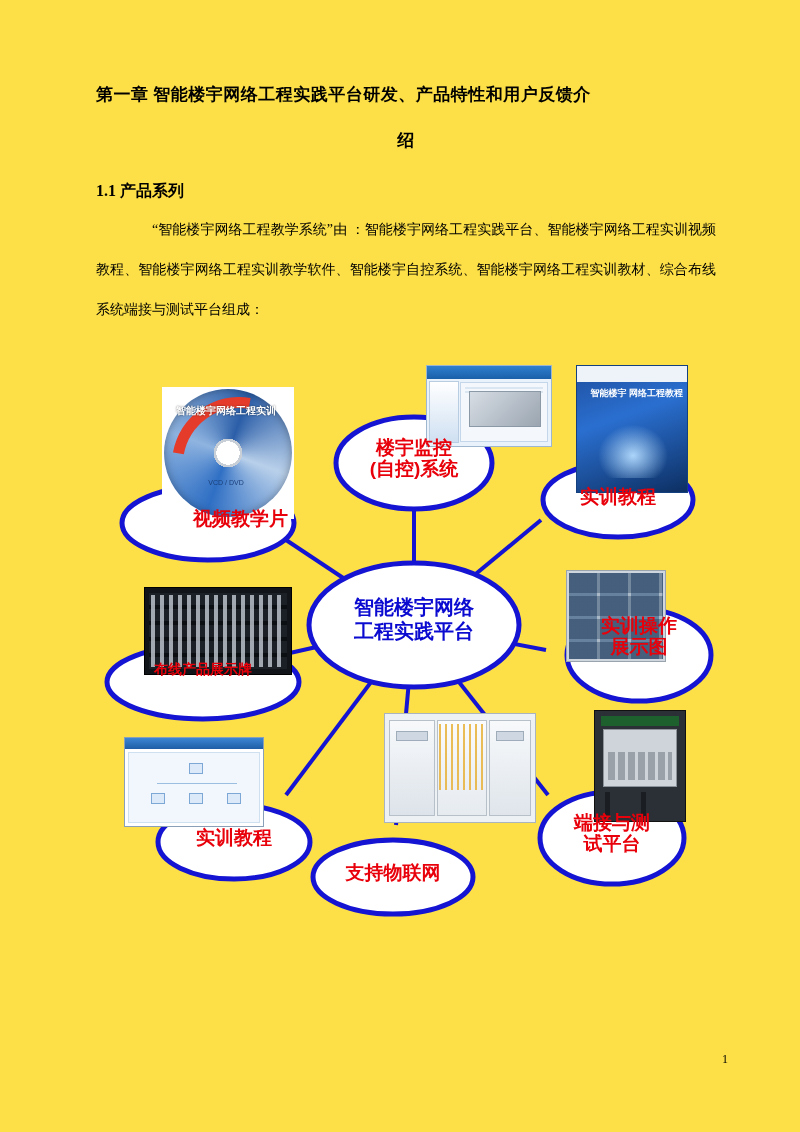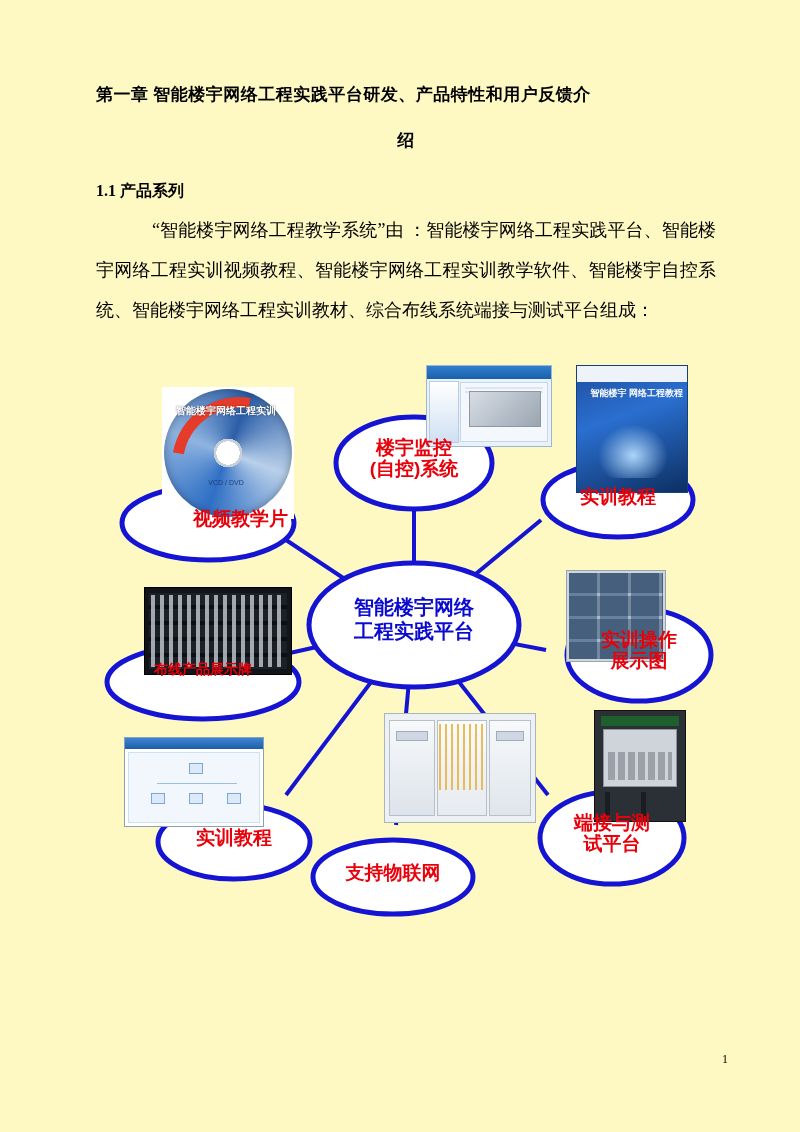--- a/index.html
+++ b/index.html
@@ -13,21 +13,21 @@
     position: relative;
     font-family: "Liberation Serif", "DejaVu Serif", serif;
     color: #000000;
     overflow: hidden;
   }
   .page {
     position: absolute;
     left: 0; top: 0;
     width: 800px;
     height: 1132px;
-    background: #fef9c3;
+    background: #fde047;
   }
   .content {
     position: absolute;
     left: 96px;
     top: 72px;
     width: 620px;
   }
   .chapter-title {
     font-size: 17px;
     font-weight: bold;
@@ -39,21 +39,21 @@
     display: block;
     text-align: center;
   }
   .section-title {
     font-size: 16px;
     font-weight: bold;
     margin-top: 12px;
     line-height: 30px;
   }
   .para {
-    font-size: 18px;
+    font-size: 14px;
     line-height: 40px;
     text-align: justify;
     text-indent: 0;
     margin-top: 4px;
   }
   .para .indent {
     display: inline-block;
     width: 56px;
   }
   .figure {
@@ -383,21 +383,21 @@
 
     <div class="bubble-label" style="left:32px; top:153px; width:160px; font-size:19px;text-align:right;">视频教学片</div>
 
     <div class="bubble-label" style="left:238px; top:82px; width:160px; font-size:19px;">楼宇监控
 (自控)系统</div>
 
     <div class="bubble-label" style="left:452px; top:131px; width:140px; font-size:19px;">实训教程</div>
 
     <div class="bubble-label" style="left:17px; top:307px; width:180px; font-size:14px;">布线产品展示牌</div>
 
-    <div class="bubble-label" style="left:473px; top:274px; width:140px; font-size:19px;">实训操作
+    <div class="bubble-label" style="left:473px; top:260px; width:140px; font-size:19px;">实训操作
 展示图</div>
 
     <div class="bubble-label" style="left:68px; top:472px; width:140px; font-size:19px;">实训教程</div>
 
     <div class="bubble-label" style="left:222px; top:507px; width:150px; font-size:19px;">支持物联网</div>
 
     <div class="bubble-label" style="left:451px; top:457px; width:130px; font-size:19px;">端接与测
 试平台</div>
   </div>
 

